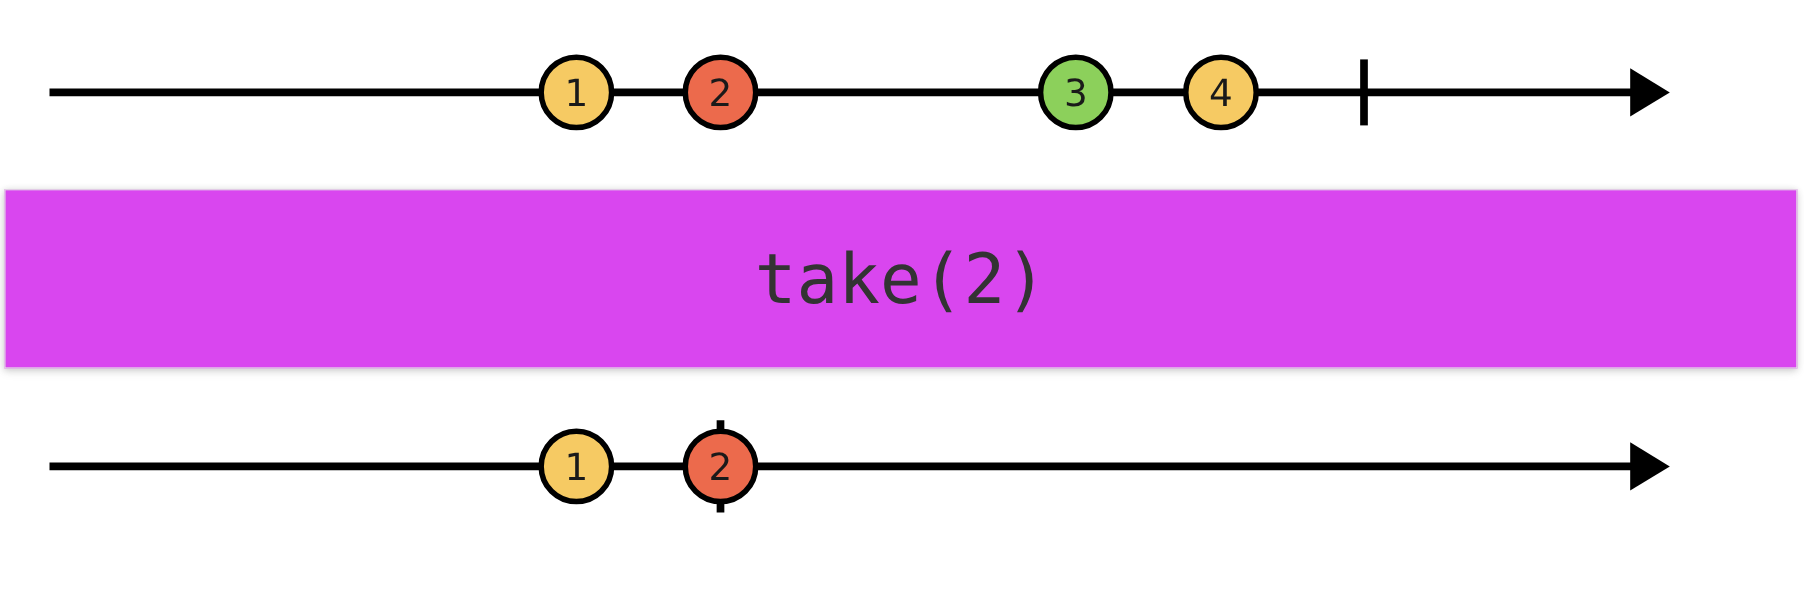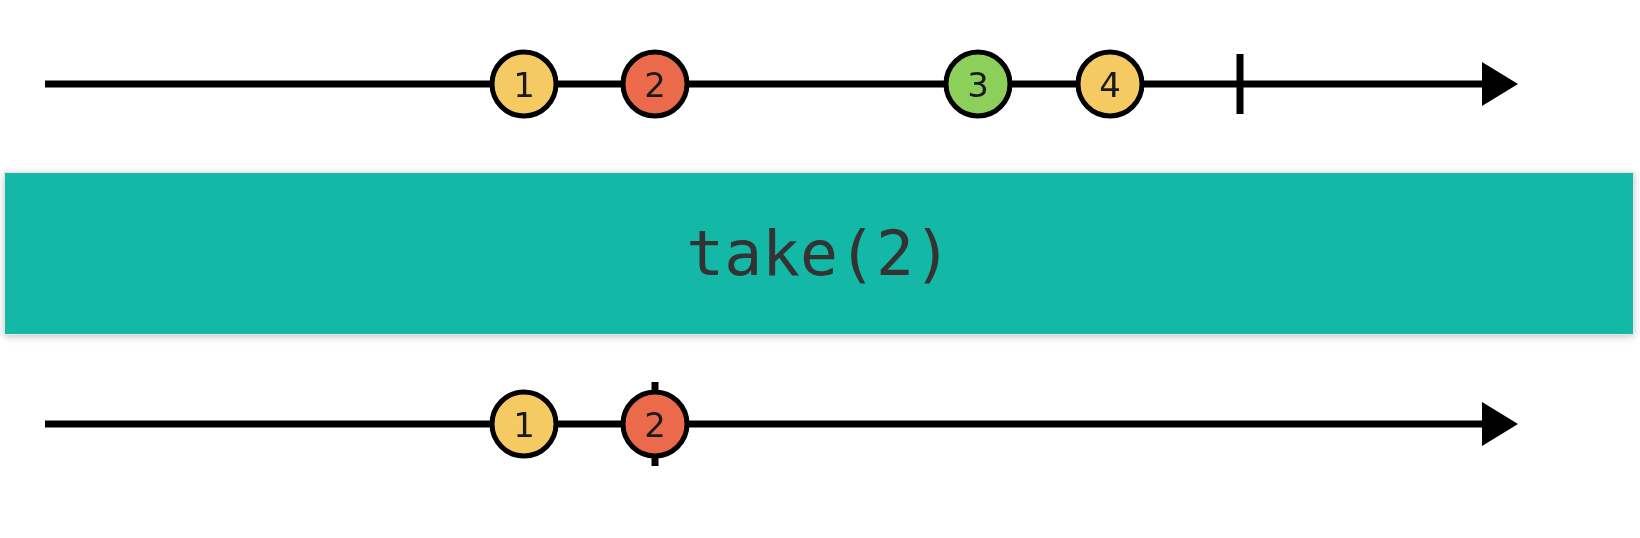--- a/index.html
+++ b/index.html
@@ -28,21 +28,21 @@
   }
   .timeline-stage.input-stage  { top: 0px; }
   .timeline-stage.output-stage { top: 340px; }
 
   .operator-box {
     position: absolute;
     left: 4px;
     top: 172px;
     width: 1630px;
     height: 163px;
-    background: #14b8a6;
+    background: #d946ef;
     border: 1px solid #e4e4e4;
     box-shadow: 0 1px 6px rgba(0,0,0,0.16), 0 3px 9px rgba(0,0,0,0.08);
     display: flex;
     align-items: center;
     justify-content: center;
     box-sizing: border-box;
   }
   .operator-label {
     font-family: "DejaVu Sans Mono", "Liberation Mono", monospace;
     font-size: 63px;

